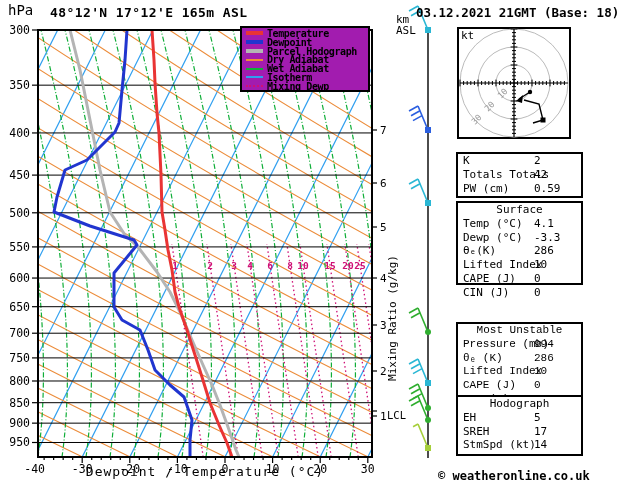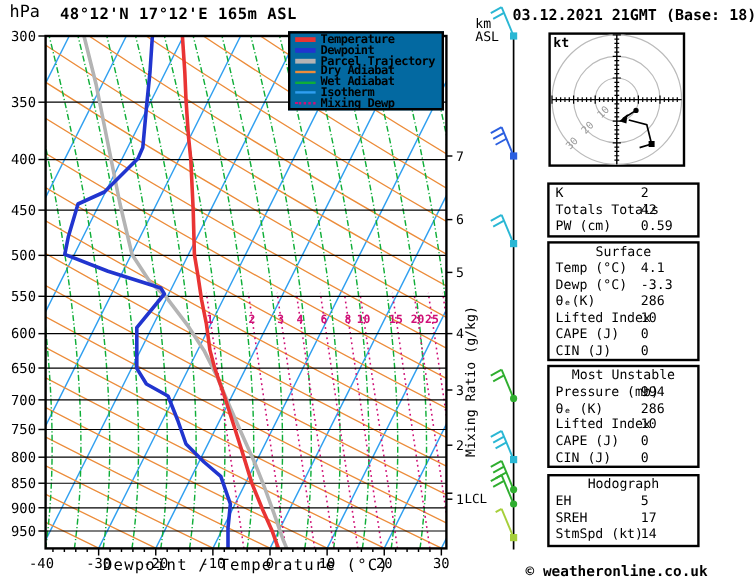--- a/index.html
+++ b/index.html
@@ -1,35 +1,35 @@
 <!DOCTYPE html>
 <html><head>
 <meta charset="utf-8">
 <style>
   html,body{margin:0;padding:0;background:#fff;}
   #stage{position:relative;width:629px;height:486px;background:#fff;overflow:hidden;
          font-family:"DejaVu Sans Mono","Liberation Mono",monospace;color:#000;}
   .abs{position:absolute;}
   .lbl{white-space:pre;}
   #title{left:50px;top:5px;font-size:13px;font-weight:bold;letter-spacing:0.4px;}
-  #datetime{left:427px;top:5px;font-size:12.5px;font-weight:bold;}
+  #datetime{left:416px;top:5px;font-size:12.5px;font-weight:bold;}
   #yunit{left:8px;top:2px;font-size:14px;}
   #altunit{left:396px;top:14px;font-size:11px;line-height:11px;}
   #xaxis-label{left:38px;top:464px;width:334px;text-align:center;font-size:13px;letter-spacing:1px;}
   #copyright{left:438px;top:469px;font-size:12px;font-weight:bold;}
-  #legend{left:240px;top:26px;width:130px;height:66px;border:2px solid #000;background:#0369a1;box-sizing:border-box;padding-top:1px;}
+  #legend{left:240px;top:26px;width:130px;height:66px;border:2px solid #000;background:#a21caf;box-sizing:border-box;padding-top:1px;}
   .legend-row{display:flex;align-items:center;height:8.8px;}
   .legend-swatch{width:17px;margin:0 4px 0 4px;flex:none;}
   .legend-label{font-size:10px;font-weight:bold;letter-spacing:-0.4px;}
   .tbox{position:absolute;left:456px;width:127px;border:2px solid #000;background:#fff;box-sizing:border-box;}
   .trow{position:relative;height:13.8px;font-size:11px;line-height:13.8px;}
   .trow .tl{position:absolute;left:5px;white-space:pre;}
   .trow .tv{position:absolute;left:76px;white-space:pre;}
   .thead{text-align:center;font-size:11px;height:13.8px;line-height:13.8px;}
-  #kt-label{left:461px;top:29px;font-size:11px;font-weight:bold;}
+  #kt-label{left:461px;top:29px;font-size:11px;font-weight:normal;}
 </style>
 </head>
 <body>
 <div id="stage">
 
 <svg id="skewt-svg" class="abs" style="left:0;top:0" width="450" height="486">
       <rect x="0" y="0" width="450" height="486" fill="#fff"></rect>
       <defs>
         <clipPath id="plotclip">
           <rect x="38" y="30" width="334" height="427"></rect>
@@ -284,21 +284,21 @@
       <div class="legend-row">
         <div class="legend-swatch" style="height: 4px; background: rgb(233, 52, 52);"></div>
         <span class="legend-label">Temperature</span>
       </div>
       <div class="legend-row">
         <div class="legend-swatch" style="height: 4px; background: rgb(33, 53, 207);"></div>
         <span class="legend-label">Dewpoint</span>
       </div>
       <div class="legend-row">
         <div class="legend-swatch" style="height: 4px; background: rgb(180, 180, 180);"></div>
-        <span class="legend-label">Parcel Trajectory</span>
+        <span class="legend-label">Parcel Hodograph</span>
       </div>
       <div class="legend-row">
         <div class="legend-swatch" style="height: 2px; background: rgb(236, 140, 58);"></div>
         <span class="legend-label">Dry Adiabat</span>
       </div>
       <div class="legend-row">
         <div class="legend-swatch" style="height: 2px; background: rgb(15, 174, 56);"></div>
         <span class="legend-label">Wet Adiabat</span>
       </div>
       <div class="legend-row">
@@ -396,21 +396,21 @@
       </div>
       <div class="trow">
         <span class="tl">Totals Totals</span>
         <span class="tv">42</span>
       </div>
       <div class="trow">
         <span class="tl">PW (cm)</span>
         <span class="tv">0.59</span>
       </div>
     </div>
-<div id="tbl-surface" class="tbox" style="top:201px;height:100px;">
+<div id="tbl-surface" class="tbox" style="top:201px;height:84px;">
       <div class="thead">Surface</div>
       <div class="trow">
         <span class="tl">Temp (°C)</span>
         <span class="tv">4.1</span>
       </div>
       <div class="trow">
         <span class="tl">Dewp (°C)</span>
         <span class="tv">-3.3</span>
       </div>
       <div class="trow">
@@ -423,21 +423,21 @@
       </div>
       <div class="trow">
         <span class="tl">CAPE (J)</span>
         <span class="tv">0</span>
       </div>
       <div class="trow">
         <span class="tl">CIN (J)</span>
         <span class="tv">0</span>
       </div>
     </div>
-<div id="tbl-mu" class="tbox" style="top:304px;height:86px;">
+<div id="tbl-mu" class="tbox" style="top:322px;height:86px;font-family:Liberation Mono, monospace;">
       <div class="thead">Most Unstable</div>
       <div class="trow">
         <span class="tl">Pressure (mb)</span>
         <span class="tv">994</span>
       </div>
       <div class="trow">
         <span class="tl">θₑ (K)</span>
         <span class="tv">286</span>
       </div>
       <div class="trow">

